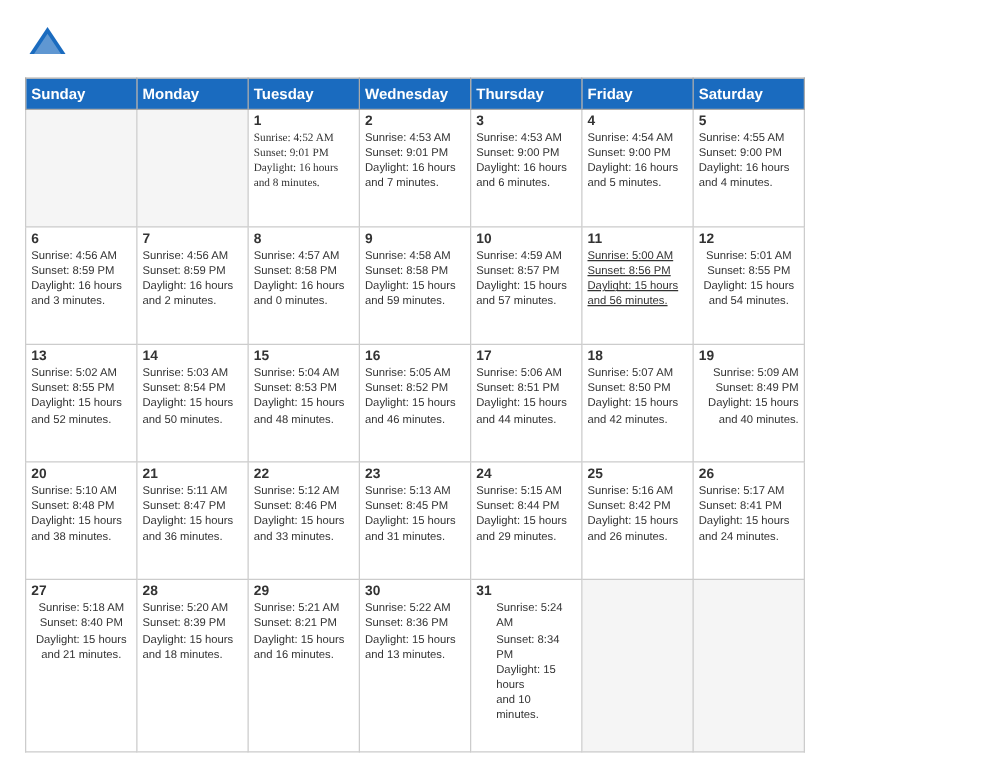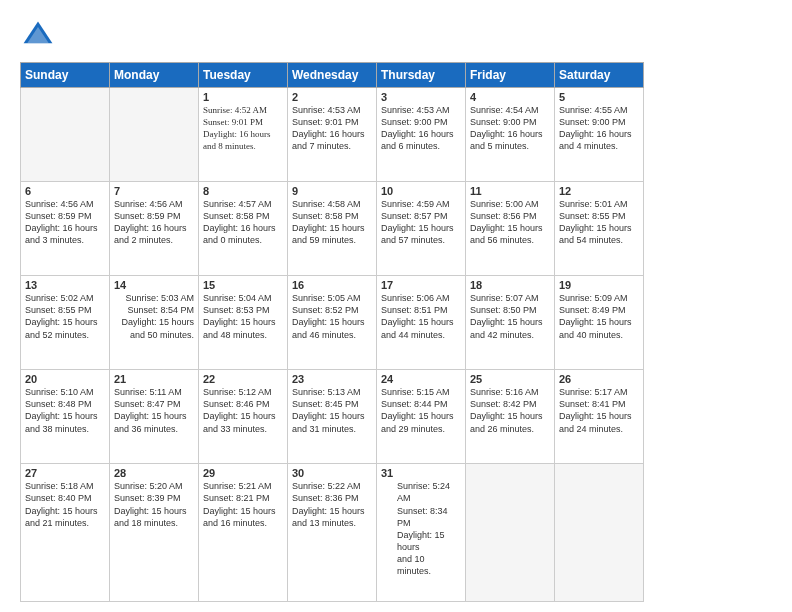--- a/index.html
+++ b/index.html
@@ -207,44 +207,44 @@
           </td>
           <td>
             <span class="day-number">10</span>
             <div class="day-info" style="white-space: pre-line;">Sunrise: 4:59 AM
 Sunset: 8:57 PM
 Daylight: 15 hours
 and 57 minutes.</div>
           </td>
           <td>
             <span class="day-number">11</span>
-            <div class="day-info" style="white-space: pre-line;">Sunrise: 5:00 AM
+            <div class="day-info" style="white-space: pre-line; text-decoration: underline;">Sunrise: 5:00 AM
 Sunset: 8:56 PM
 Daylight: 15 hours
 and 56 minutes.</div>
           </td>
           <td>
             <span class="day-number">12</span>
-            <div class="day-info" style="white-space: pre-line;">Sunrise: 5:01 AM
+            <div class="day-info" style="white-space: pre-line; text-align: center;">Sunrise: 5:01 AM
 Sunset: 8:55 PM
 Daylight: 15 hours
 and 54 minutes.</div>
           </td>
         </tr>
         <tr class="week-row">
           <td>
             <span class="day-number">13</span>
             <div class="day-info" style="white-space: pre-line;">Sunrise: 5:02 AM
 Sunset: 8:55 PM
 Daylight: 15 hours
 and 52 minutes.</div>
           </td>
           <td>
             <span class="day-number">14</span>
-            <div class="day-info" style="white-space: pre-line; text-align: right;">Sunrise: 5:03 AM
+            <div class="day-info" style="white-space: pre-line;">Sunrise: 5:03 AM
 Sunset: 8:54 PM
 Daylight: 15 hours
 and 50 minutes.</div>
           </td>
           <td>
             <span class="day-number">15</span>
             <div class="day-info" style="white-space: pre-line;">Sunrise: 5:04 AM
 Sunset: 8:53 PM
 Daylight: 15 hours
 and 48 minutes.</div>
@@ -265,21 +265,21 @@
           </td>
           <td>
             <span class="day-number">18</span>
             <div class="day-info" style="white-space: pre-line;">Sunrise: 5:07 AM
 Sunset: 8:50 PM
 Daylight: 15 hours
 and 42 minutes.</div>
           </td>
           <td>
             <span class="day-number">19</span>
-            <div class="day-info" style="white-space: pre-line;">Sunrise: 5:09 AM
+            <div class="day-info" style="white-space: pre-line; text-align: right;">Sunrise: 5:09 AM
 Sunset: 8:49 PM
 Daylight: 15 hours
 and 40 minutes.</div>
           </td>
         </tr>
         <tr class="week-row">
           <td>
             <span class="day-number">20</span>
             <div class="day-info" style="white-space: pre-line;">Sunrise: 5:10 AM
 Sunset: 8:48 PM
@@ -325,21 +325,21 @@
             <span class="day-number">26</span>
             <div class="day-info" style="white-space: pre-line;">Sunrise: 5:17 AM
 Sunset: 8:41 PM
 Daylight: 15 hours
 and 24 minutes.</div>
           </td>
         </tr>
         <tr class="week-row-last">
           <td>
             <span class="day-number">27</span>
-            <div class="day-info" style="white-space: pre-line;">Sunrise: 5:18 AM
+            <div class="day-info" style="white-space: pre-line; text-align: center;">Sunrise: 5:18 AM
 Sunset: 8:40 PM
 Daylight: 15 hours
 and 21 minutes.</div>
           </td>
           <td>
             <span class="day-number">28</span>
             <div class="day-info" style="white-space: pre-line;">Sunrise: 5:20 AM
 Sunset: 8:39 PM
 Daylight: 15 hours
 and 18 minutes.</div>

